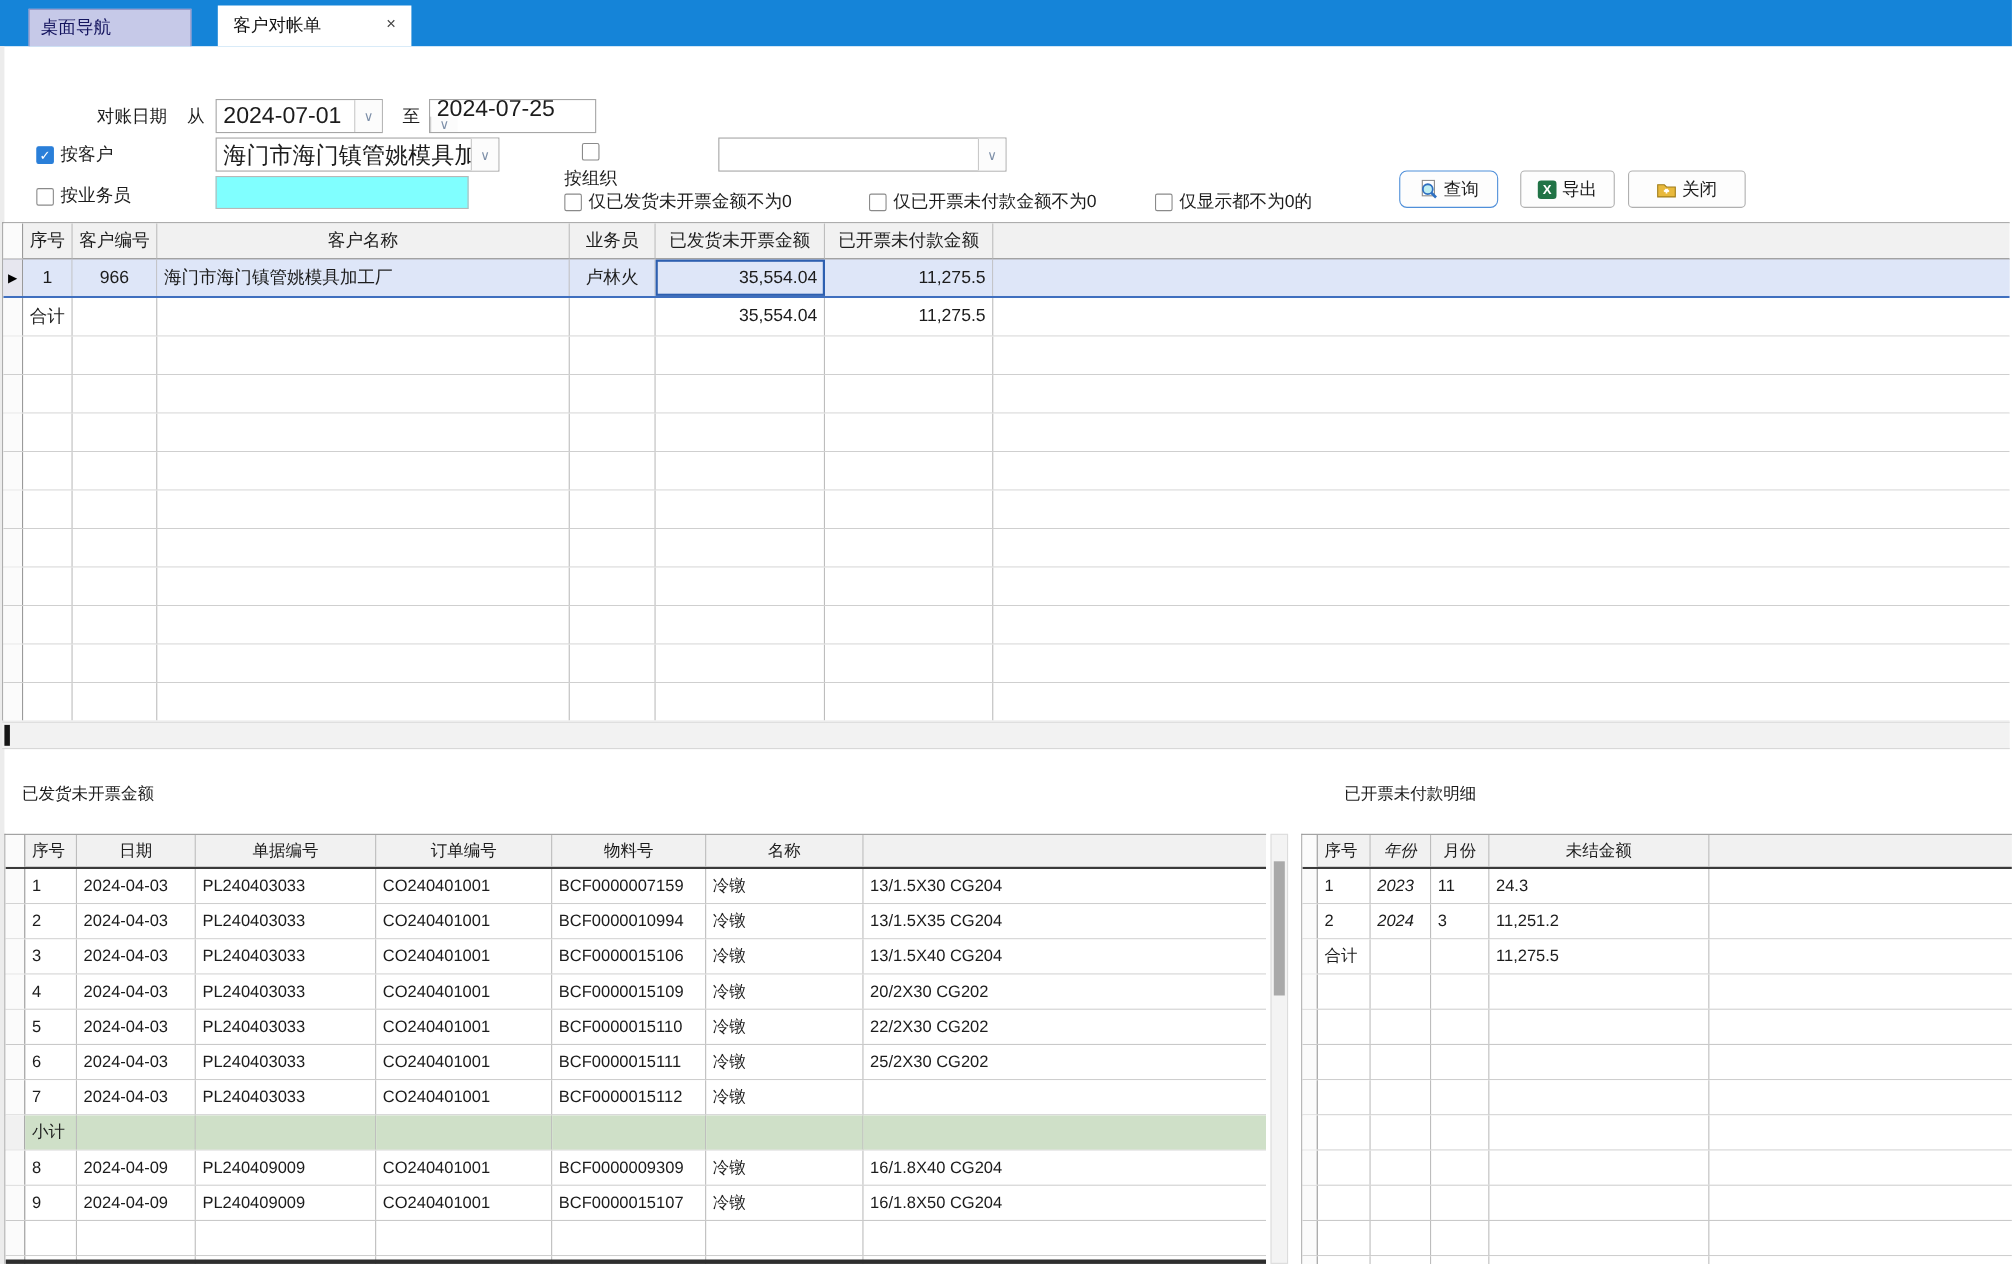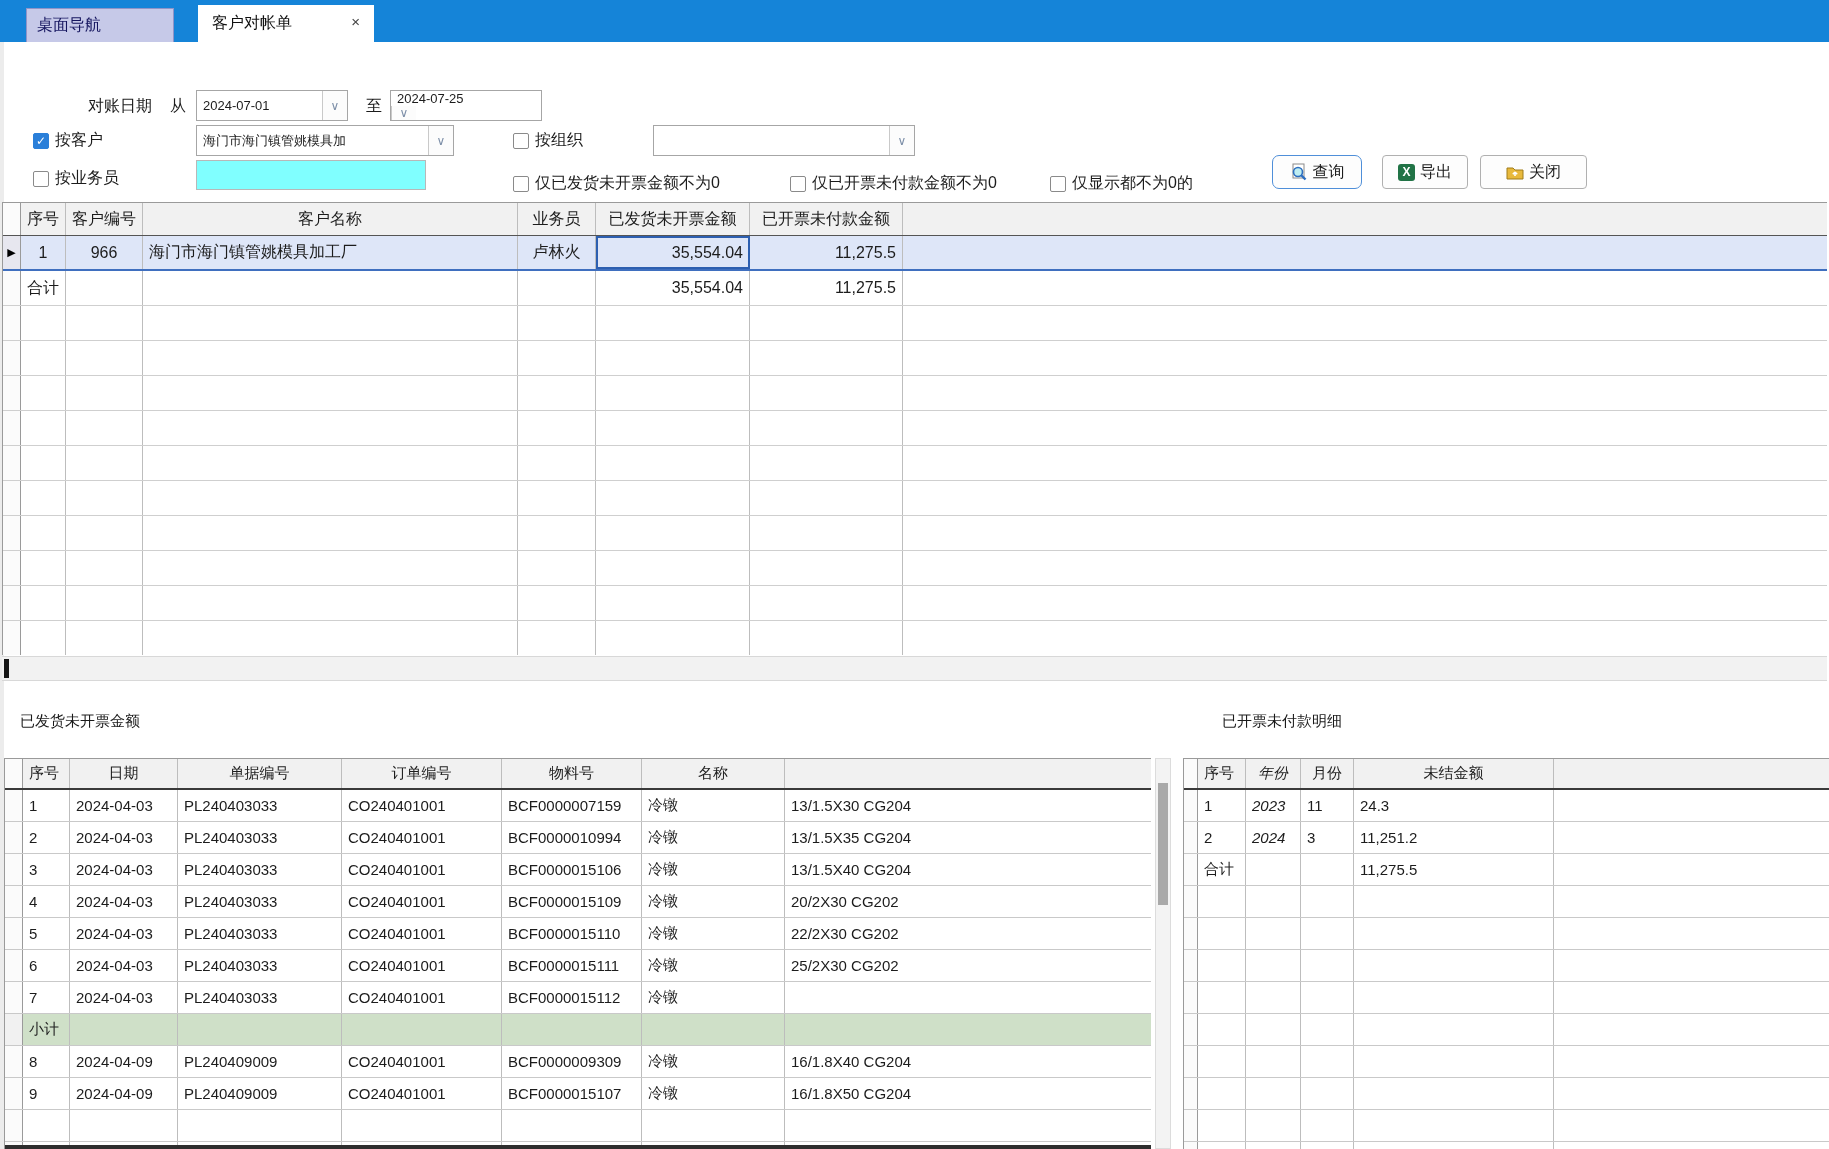--- a/index.html
+++ b/index.html
@@ -10,21 +10,21 @@
   }
   
   .titlebar{position:absolute;left:0;top:0;width:1829px;height:42px;background:#1584d8;}
   .tab{position:absolute;box-sizing:border-box;font-size:16px;display:flex;align-items:center;text-align:center;}
   .tab-desktop{left:26px;top:8px;width:148px;height:34px;background:#c6c9e8;border:1px solid #8f94c8;border-bottom:none;color:#14145e;padding-left:10px;}
   .tab-active{left:180px;top:5px;width:176px;height:37px;background:#ffffff;color:#111;padding-left:14px;margin-left:18px;}
   .tab-close{position:absolute;right:14px;top:9px;color:#444;font-size:15px;line-height:15px;cursor:default;}
   
   .lbl{position:absolute;font-size:16px;white-space:nowrap;}
   .combo{position:absolute;box-sizing:border-box;background:#fff;border:1px solid #a6a6a6;display:flex;align-items:stretch;}
-  .combo .txt{flex:1;font-size:13px;padding:4px 6px;white-space:nowrap;overflow:hidden;display:flex;align-items:center;}
+  .combo .txt{flex:1;font-size:21px;padding:4px 6px;white-space:nowrap;overflow:hidden;display:flex;align-items:center;}
   .combo .arrow{width:24px;border-left:1px solid #c9c9c9;background:#fcfcfc;display:flex;align-items:center;justify-content:center;color:#7d8fa8;font-size:12px;}
   .cyanfield{position:absolute;box-sizing:border-box;background:#80ffff;border:1px solid #b8b8b8;}
   .cb{position:absolute;display:flex;align-items:center;gap:6px;font-size:16px;white-space:nowrap;}
   .box{width:16px;height:16px;box-sizing:border-box;border:1px solid #8a8a8a;background:#fff;border-radius:2px;display:inline-flex;align-items:center;justify-content:center;font-size:12px;color:#fff;}
   .box.checked{background:#2a7fd9;border-color:#2a7fd9;}
   .btn{position:absolute;box-sizing:border-box;height:34px;border:1px solid #b0b0b0;border-radius:4px;background:#fdfdfd;display:flex;align-items:center;justify-content:center;gap:5px;font-size:16px;cursor:default;}
   .btn.primary{border:1px solid #4f8fd9;border-radius:7px;}
   .excel-ic{width:17px;height:17px;background:#217346;border-radius:3px;color:#fff;font-size:12px;font-weight:bold;display:flex;align-items:center;justify-content:center;}
   
   .grid{position:absolute;box-sizing:border-box;border-left:1px solid #9a9a9a;border-top:1px solid #9a9a9a;overflow:hidden;background:#fff;}
@@ -99,21 +99,21 @@
 </div>
 
 <div class="cb" style="left:33px;top:130px;">
   <span class="box checked">✓</span>
   <span>按客户</span>
 </div>
 <div class="combo" style="left:196px;top:125px;width:258px;height:31px;">
   <div class="txt">海门市海门镇管姚模具加</div>
   <div class="arrow">∨</div>
 </div>
-<div class="cb" style="left:513px;top:130px;">
+<div class="cb" style="left:513px;top:130px;flex-direction:column;">
   <span class="box"></span>
   <span>按组织</span>
 </div>
 <div class="combo" style="left:653px;top:125px;width:262px;height:31px;">
   <div class="txt"></div>
   <div class="arrow">∨</div>
 </div>
 
 <div class="cb" style="left:33px;top:168px;">
   <span class="box"></span>

